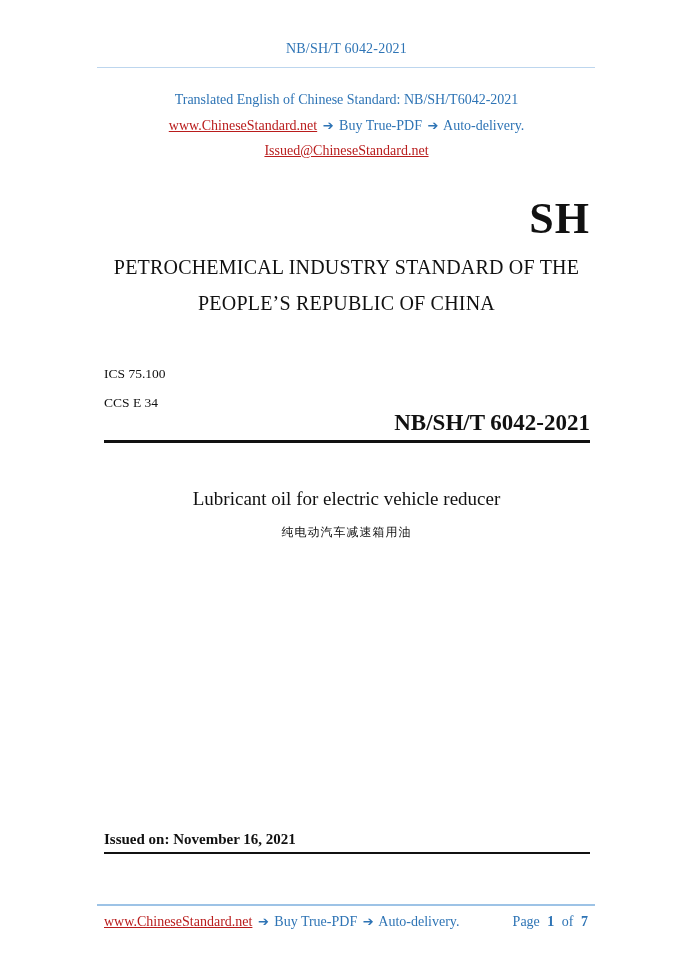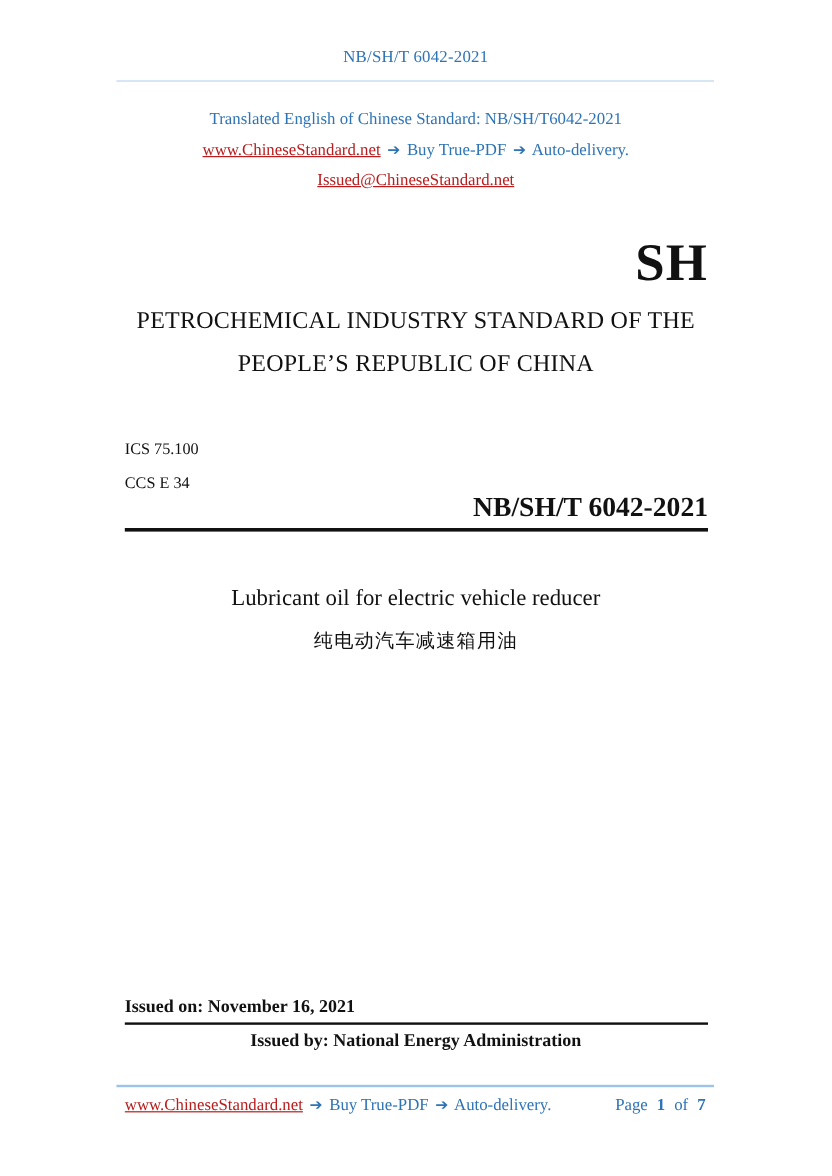--- a/index.html
+++ b/index.html
@@ -63,21 +63,21 @@
     font-weight: bold;
   }
   .standard-rule {
     top: 440px; left: 104px;
     width: 486px; height: 3px;
     background: #111111;
   }
 
   
   .title-en { top: 488px; font-size: 19px; font-weight: normal; }
-  .title-zh { top: 524px; font-size: 16px; letter-spacing: 1px; }
+  .title-zh { top: 524px; font-size: 12px; letter-spacing: 1px; }
 
   
   .issued-row {
     top: 831px; left: 104px;
     width: 486px;
     display: flex;
     justify-content: space-between;
     font-size: 15px;
     font-weight: bold;
     flex-direction: column;
@@ -138,21 +138,20 @@
   <div class="abs standard-number">NB/SH/T 6042-2021</div>
   <div class="abs standard-rule"></div>
 
   <div class="abs centered title-en">Lubricant oil for electric vehicle reducer</div>
   <div class="abs centered title-zh">纯电动汽车减速箱用油</div>
 
   <div class="abs issued-row">
     <span>Issued on: November 16, 2021</span>
   </div>
   <div class="abs issued-rule"></div>
-  <div class="abs centered issued-by">Issued by: National Energy Administration</div>
 
   <div class="abs footer-rule"></div>
   <div class="abs footer-row blue">
     <span>
       <span class="link">www.ChineseStandard.net</span>
       <span class="arrow">➔</span>
       <span>Buy True-PDF</span>
       <span class="arrow">➔</span>
       <span>Auto-delivery.</span>
     </span>

